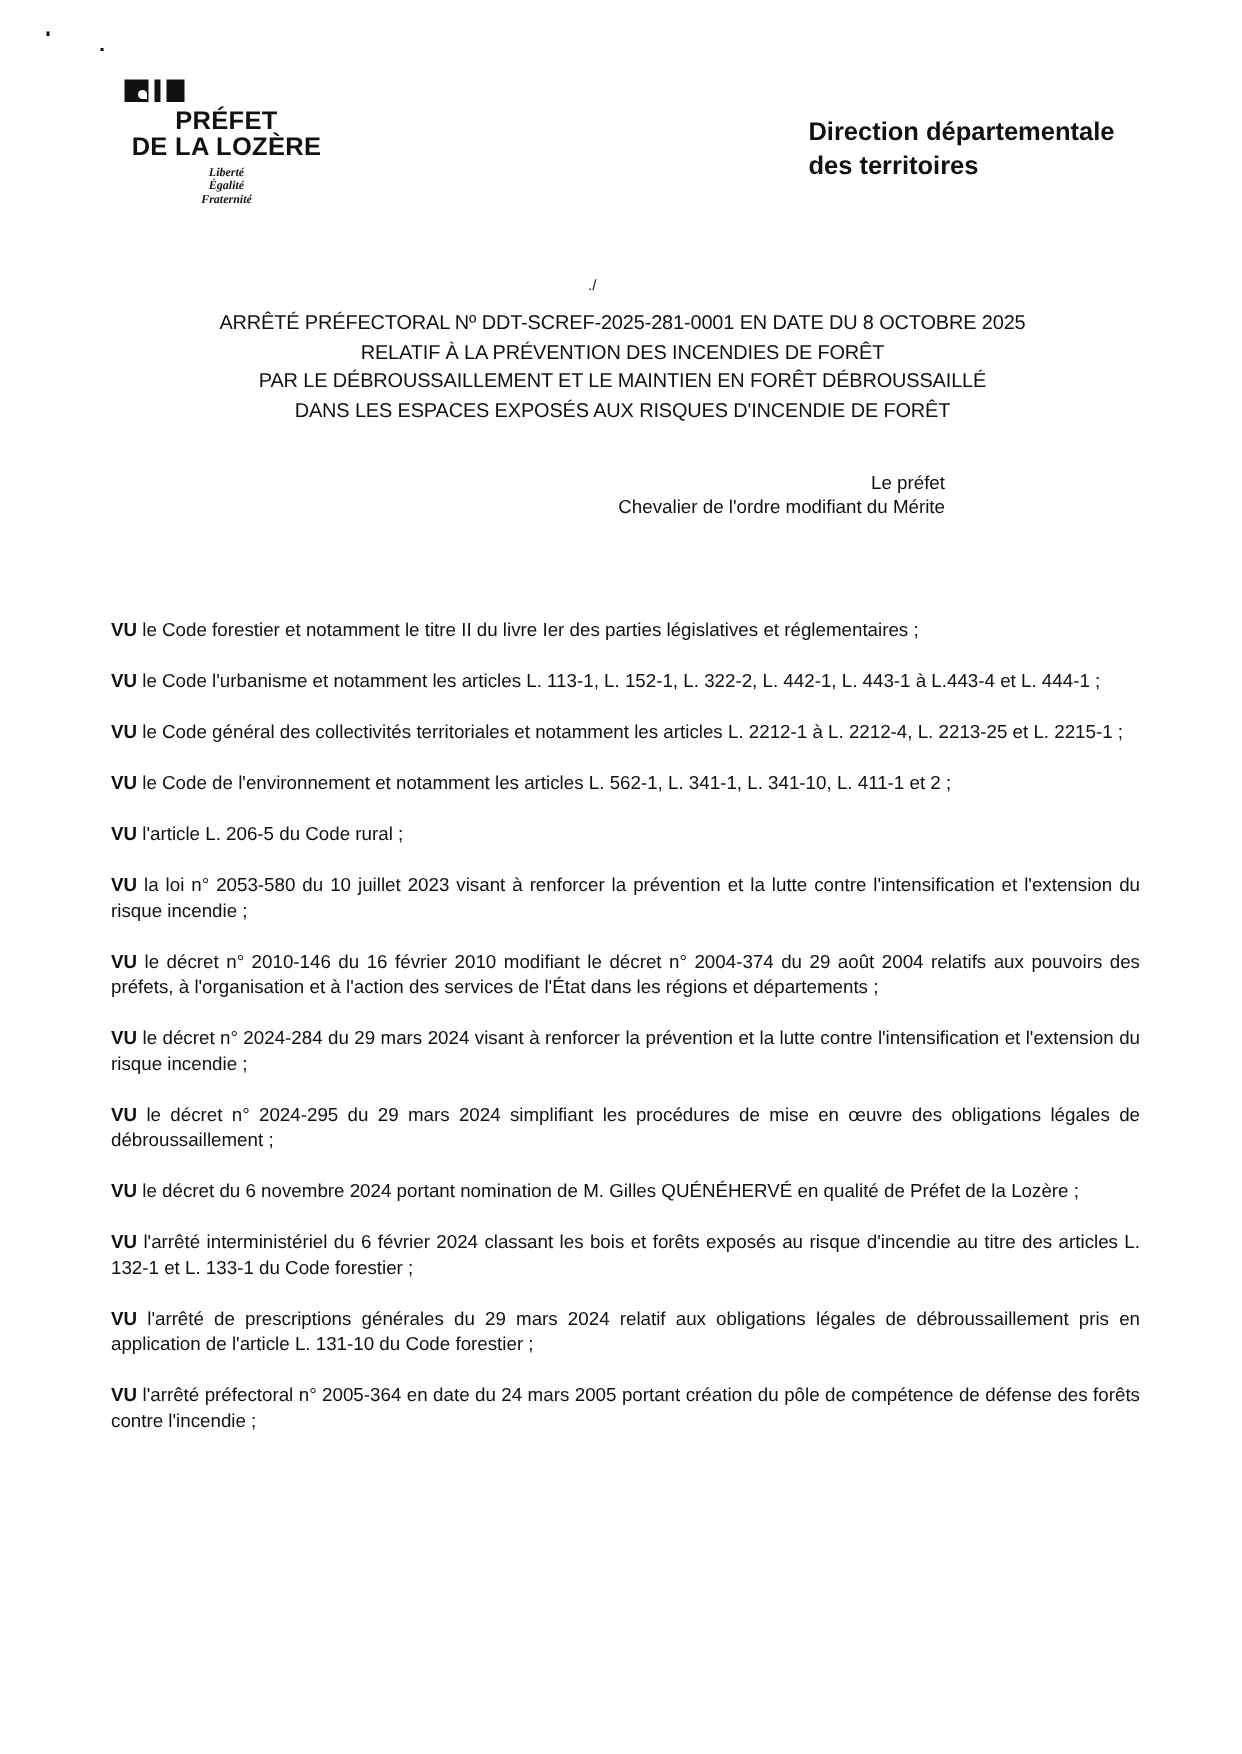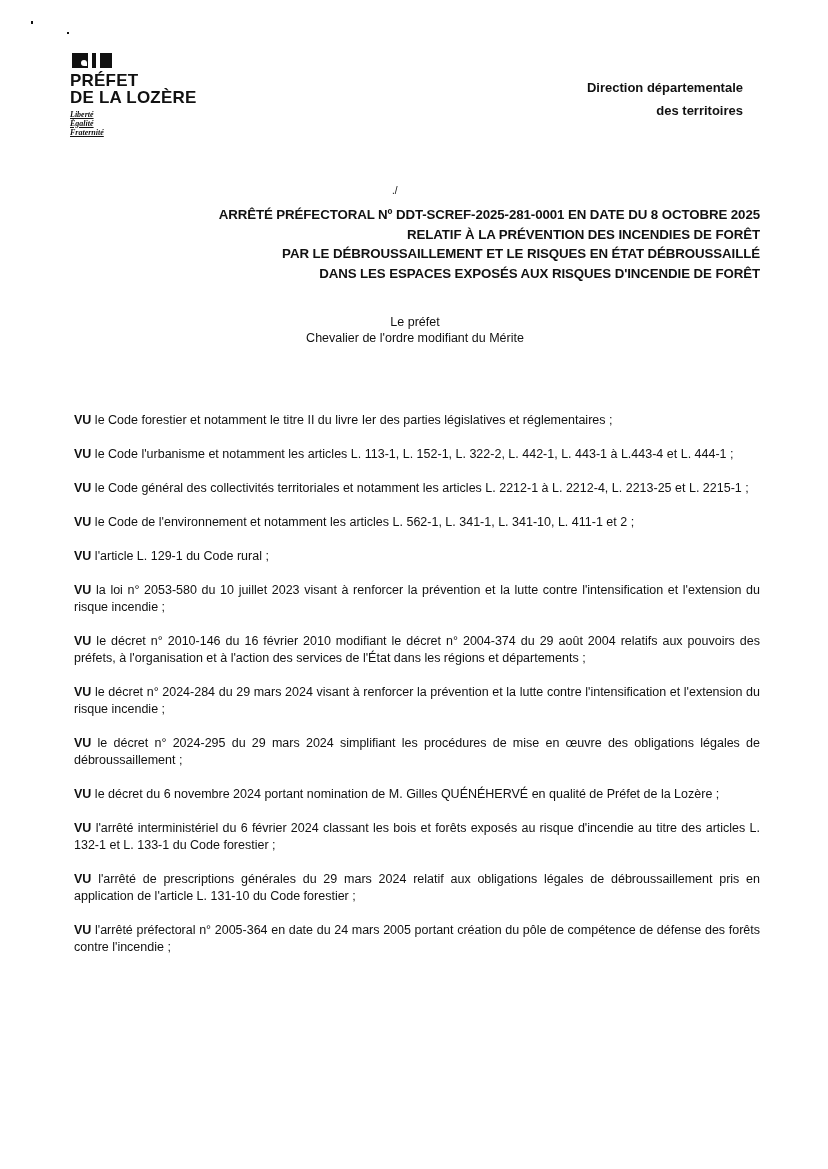--- a/index.html
+++ b/index.html
@@ -1,32 +1,32 @@
 <!DOCTYPE html>
 <html><head>
 <meta charset="utf-8">
 <style>
   html, body { margin: 0; padding: 0; background: #ffffff; }
   body {
     width: 828px; height: 1169px; position: relative; overflow: hidden;
     font-family: "Liberation Sans", sans-serif; color: #111;
   }
   .speck { position: absolute; background: #111; }
-  .logo { position: absolute; left: 70px; top: 52px; width: 140px; }
+  .logo { position: absolute; left: 81px; top: 52px; width: 140px; text-align: center; }
   .marianne { display: flex; gap: 4px; align-items: flex-end; height: 16px; margin-left: 2px; }
   .marianne .blk1 { width: 16px; height: 15px; background: #111; position: relative; }
   .marianne .blk1::after { content: ""; position: absolute; right: 1px; bottom: 2px; width: 6px; height: 6px; background: #fff; border-radius: 50% 50% 0 50%; }
   .marianne .blk2 { width: 4px; height: 15px; background: #111; }
   .marianne .blk3 { width: 12px; height: 15px; background: #111; }
   .prefet-name { font-weight: bold; font-size: 17px; line-height: 17px; margin-top: 4px; letter-spacing: 0.2px; }
-  .devise { font-family: "Liberation Serif", serif; font-style: italic; font-weight: bold; font-size: 8px; line-height: 9px; margin-top: 4px; text-decoration: underline; }
-  .direction { position: absolute; right: 85px; top: 76px; text-align: right; font-weight: bold; font-size: 13px; line-height: 23px; }
+  .devise { font-family: "Liberation Serif", serif; font-style: italic; font-weight: bold; font-size: 8px; line-height: 9px; margin-top: 4px; }
+  .direction { position: absolute; right: 85px; top: 76px; font-weight: bold; font-size: 17px; line-height: 23px; }
   .mark { position: absolute; left: 392px; top: 185px; font-size: 10px; }
-  .title { position: absolute; left: 70px; width: 690px; top: 205px; text-align: right; font-weight: bold; font-size: 13.3px; line-height: 19.5px; letter-spacing: -0.1px; }
-  .preamble { position: absolute; left: 200px; width: 430px; top: 314px; text-align: center; font-size: 12.5px; line-height: 16px; }
+  .title { position: absolute; left: 70px; width: 690px; top: 205px; text-align: center; font-weight: normal; font-size: 13.3px; line-height: 19.5px; letter-spacing: -0.1px; }
+  .preamble { position: absolute; left: 200px; width: 430px; top: 314px; text-align: right; font-size: 12.5px; line-height: 16px; }
   .visas { position: absolute; left: 74px; width: 686px; top: 412px; font-size: 12.5px; line-height: 17px; text-align: justify; }
   .visa { margin: 0 0 17px 0; }
   .visa .vu { font-weight: bold; }
 </style>
 </head>
 <body>
 
 <div class="speck" style="left:31px;top:21px;width:2px;height:3px;"></div>
 <div class="speck" style="left:67px;top:32px;width:2px;height:2px;"></div>
 
@@ -50,35 +50,35 @@
 <div class="direction">
   <div>Direction départementale</div>
   <div>des territoires</div>
 </div>
 
 <div class="mark">./</div>
 
 <div class="title">
   <div>ARRÊTÉ PRÉFECTORAL Nº DDT-SCREF-2025-281-0001 EN DATE DU 8 OCTOBRE 2025</div>
   <div>RELATIF À LA PRÉVENTION DES INCENDIES DE FORÊT</div>
-  <div>PAR LE DÉBROUSSAILLEMENT ET LE RISQUES EN ÉTAT DÉBROUSSAILLÉ</div>
+  <div>PAR LE DÉBROUSSAILLEMENT ET LE MAINTIEN EN FORÊT DÉBROUSSAILLÉ</div>
   <div>DANS LES ESPACES EXPOSÉS AUX RISQUES D'INCENDIE DE FORÊT</div>
 </div>
 
 <div class="preamble">
   <div>Le préfet</div>
   <div>Chevalier de l'ordre modifiant du Mérite</div>
 </div>
 
 <div class="visas">
   <p class="visa"><span class="vu">VU</span><span> le Code forestier et notamment le titre II du livre Ier des parties législatives et réglementaires ;</span></p>
   <p class="visa"><span class="vu">VU</span><span> le Code l'urbanisme et notamment les articles L. 113-1, L. 152-1, L. 322-2, L. 442-1, L. 443-1 à L.443-4 et L. 444-1 ;</span></p>
   <p class="visa"><span class="vu">VU</span><span> le Code général des collectivités territoriales et notamment les articles L. 2212-1 à L. 2212-4, L. 2213-25 et L. 2215-1 ;</span></p>
   <p class="visa"><span class="vu">VU</span><span> le Code de l'environnement et notamment les articles L. 562-1, L. 341-1, L. 341-10, L. 411-1 et 2 ;</span></p>
-  <p class="visa"><span class="vu">VU</span><span> l'article L. 129-1 du Code rural ;</span></p>
+  <p class="visa"><span class="vu">VU</span><span> l'article L. 206-5 du Code rural ;</span></p>
   <p class="visa"><span class="vu">VU</span><span> la loi n° 2053-580 du 10 juillet 2023 visant à renforcer la prévention et la lutte contre l'intensification et l'extension du risque incendie ;</span></p>
   <p class="visa"><span class="vu">VU</span><span> le décret n° 2010-146 du 16 février 2010 modifiant le décret n° 2004-374 du 29 août 2004 relatifs aux pouvoirs des préfets, à l'organisation et à l'action des services de l'État dans les régions et départements ;</span></p>
   <p class="visa"><span class="vu">VU</span><span> le décret n° 2024-284 du 29 mars 2024 visant à renforcer la prévention et la lutte contre l'intensification et l'extension du risque incendie ;</span></p>
   <p class="visa"><span class="vu">VU</span><span> le décret n° 2024-295 du 29 mars 2024 simplifiant les procédures de mise en œuvre des obligations légales de débroussaillement ;</span></p>
   <p class="visa"><span class="vu">VU</span><span> le décret du 6 novembre 2024 portant nomination de M. Gilles QUÉNÉHERVÉ en qualité de Préfet de la Lozère ;</span></p>
   <p class="visa"><span class="vu">VU</span><span> l'arrêté interministériel du 6 février 2024 classant les bois et forêts exposés au risque d'incendie au titre des articles L. 132-1 et L. 133-1 du Code forestier ;</span></p>
   <p class="visa"><span class="vu">VU</span><span> l'arrêté de prescriptions générales du 29 mars 2024 relatif aux obligations légales de débroussaillement pris en application de l'article L. 131-10 du Code forestier ;</span></p>
   <p class="visa"><span class="vu">VU</span><span> l'arrêté préfectoral n° 2005-364 en date du 24 mars 2005 portant création du pôle de compétence de défense des forêts contre l'incendie ;</span></p>
 </div>
 

